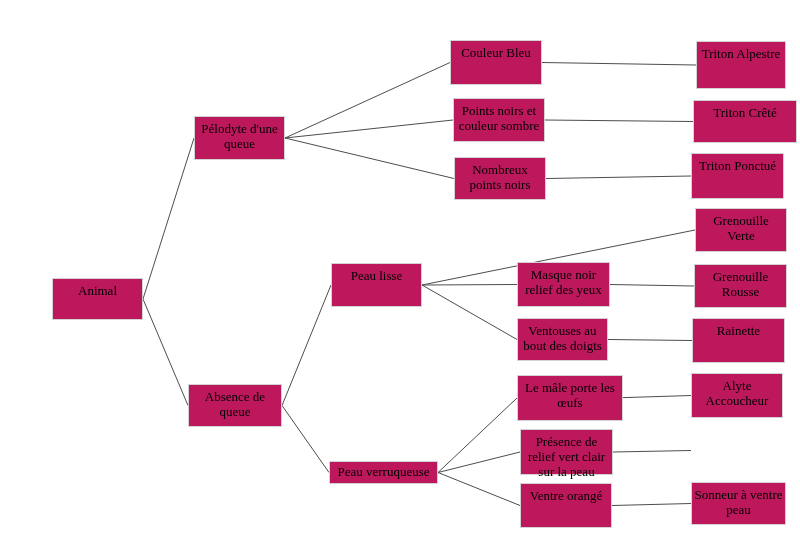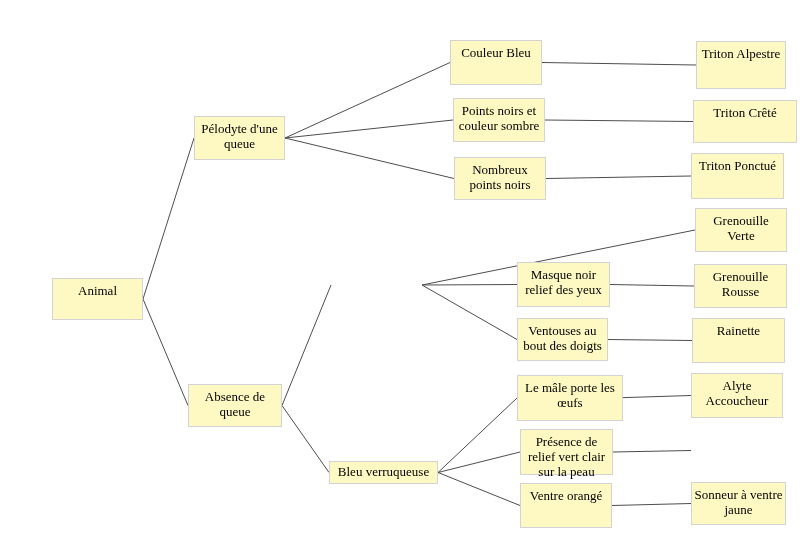--- a/index.html
+++ b/index.html
@@ -7,21 +7,21 @@
     position:relative;
     width:800px;height:538px;
     background:#ffffff;
     overflow:hidden;
     font-family:"Liberation Serif", serif;
   }
   .edges{position:absolute;left:0;top:0;pointer-events:none;}
   .node{
     position:absolute;
     box-sizing:border-box;
-    background:#fef9c3;
+    background:#be185d;
     border:1px solid var(--box-border,#d3d3d3);
     display:flex;
     justify-content:center;
     align-items:flex-start;
     padding:4px 2px 1px 2px;
     text-align:center;
     font-size:13px;
     line-height:15px;
     color:#000000;
     white-space:pre-line;
@@ -67,34 +67,35 @@
   <div class="node" style="left:450px;top:40px;width:92px;height:45px">Couleur Bleu</div>
   <div class="node" style="left:453px;top:98px;width:92px;height:44px">Points noirs et
 couleur sombre</div>
   <div class="node" style="left:454px;top:157px;width:92px;height:43px">Nombreux
 points noirs</div>
 
   <div class="node" style="left:696px;top:41px;width:90px;height:48px">Triton Alpestre</div>
   <div class="node" style="left:693px;top:100px;width:104px;height:43px">Triton Crêté</div>
   <div class="node" style="left:691px;top:153px;width:93px;height:46px">Triton Ponctué</div>
 
+  <div class="node" style="left:331px;top:263px;width:91px;height:44px">Peau lisse</div>
   <div class="node" style="left:695px;top:208px;width:92px;height:44px">Grenouille Verte</div>
   <div class="node" style="left:517px;top:262px;width:93px;height:45px">Masque noir
 relief des yeux</div>
   <div class="node" style="left:694px;top:264px;width:93px;height:44px">Grenouille
 Rousse</div>
   <div class="node" style="left:517px;top:318px;width:91px;height:43px">Ventouses au
 bout des doigts</div>
   <div class="node" style="left:692px;top:318px;width:93px;height:45px">Rainette</div>
 
-  <div class="node slim" style="left:329px;top:461px;width:109px;height:23px">Bleu verruqueuse</div>
+  <div class="node slim" style="left:329px;top:461px;width:109px;height:23px">Peau verruqueuse</div>
   <div class="node" style="left:517px;top:375px;width:106px;height:46px">Le mâle porte les
 œufs</div>
   <div class="node" style="left:520px;top:429px;width:93px;height:46px">Présence de
 relief vert clair
 sur la peau</div>
   <div class="node" style="left:691px;top:373px;width:92px;height:45px">Alyte
 Accoucheur</div>
   <div class="node" style="left:520px;top:483px;width:92px;height:45px">Ventre orangé</div>
   <div class="node" style="left:691px;top:482px;width:95px;height:43px">Sonneur à ventre
-jaune</div>
+peau</div>
 
 </div>
 
 </body></html>

